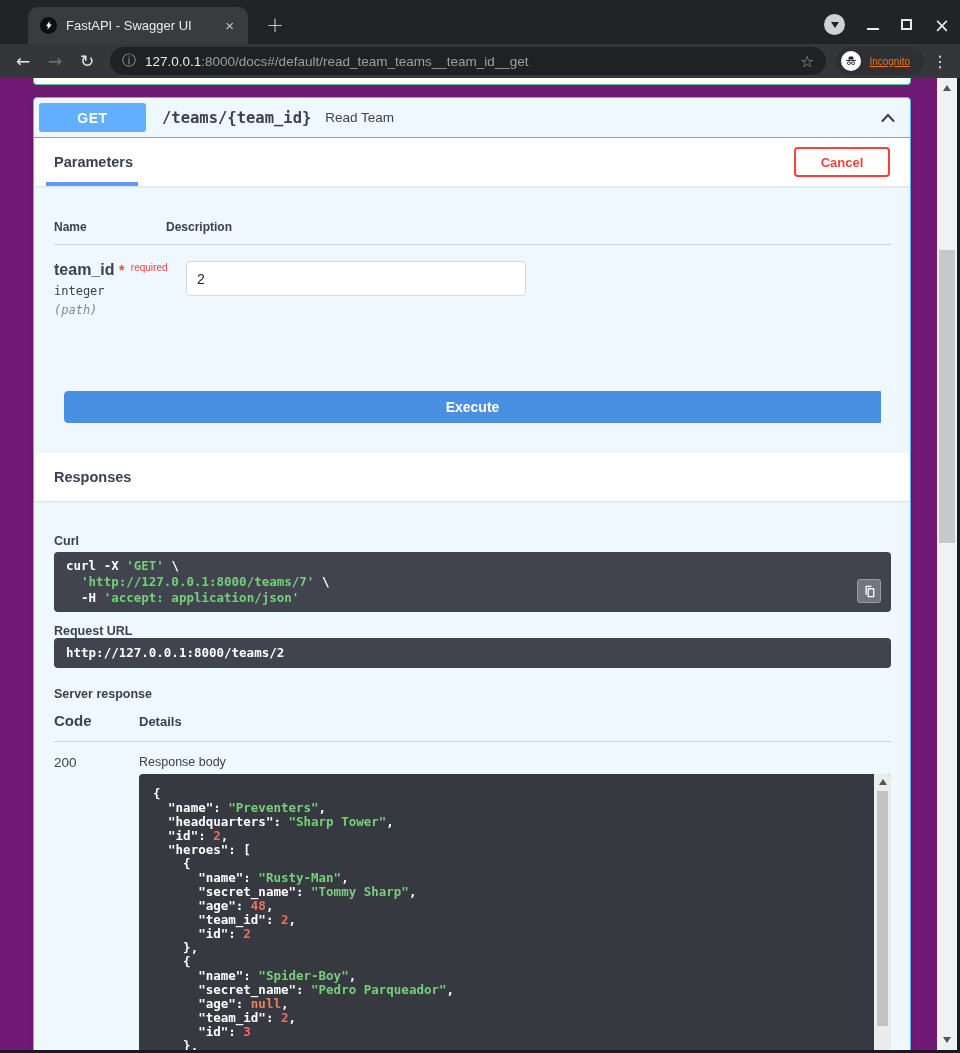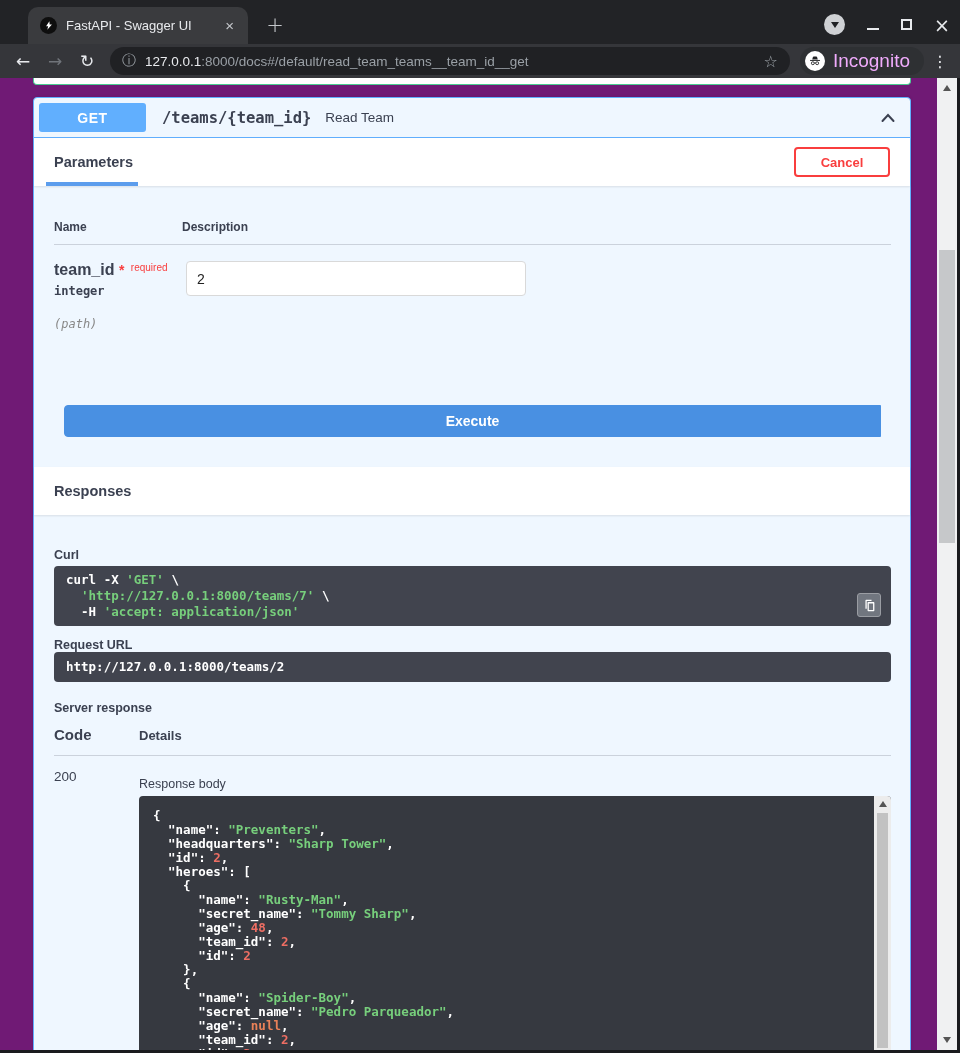--- a/index.html
+++ b/index.html
@@ -34,21 +34,21 @@
               align-items:center; padding:0 12px; margin:0 4px; min-width:0; }
   .info-ico { color:#9aa0a6; font-size:14px; font-family:"DejaVu Sans",sans-serif; margin-right:9px; }
   .url-text { font-size:13.5px; white-space:nowrap; overflow:hidden; flex:1; }
   .url-host { color:#e8eaed; }
   .url-rest { color:#9aa0a6; }
   .star-ico { color:#9aa0a6; font-size:16px; font-family:"DejaVu Sans",sans-serif; margin-left:8px; }
   .incog-chip { height:28px; background:#2e3033; border-radius:14px; display:flex; align-items:center;
                 gap:8px; padding:0 14px 0 5px; flex:none; }
   .incog-ico { width:20px; height:20px; background:#fff; border-radius:50%; display:flex;
                align-items:center; justify-content:center; }
-  .incog-label { color:#f0abfc; font-size:19px; }
+  .incog-label { color:#f97316; font-size:10px;text-decoration:underline; }
   .menu-ico { color:#e8eaed; font-size:16px; font-family:"DejaVu Sans",sans-serif; width:20px;
               text-align:center; }
 
   
   .content { position:absolute; top:78px; left:0; width:957px; height:972px; background:#701a75;
              overflow:hidden; }
   .prev-sliver { position:absolute; top:0; left:33px; width:878px; height:7px; background:#fff;
                  border:1px solid var(--post-green); border-top:none; border-radius:0 0 4px 4px; }
 
   .opblock { margin:19px 0 0 33px; width:878px; background:var(--opblock-bg);
@@ -69,30 +69,30 @@
   .section-title { font-size:14.5px; font-weight:bold; color:#3b4151; }
   .tab-underline { position:absolute; left:12px; bottom:0; width:92px; height:4px; background:#5c9ded; }
   .cancel-btn { margin-left:auto; width:96px; height:30px; border:2px solid var(--cancel-red);
                 border-radius:4px; background:transparent; color:var(--cancel-red); font-size:13px;
                 font-weight:bold; font-family:inherit; }
 
   .params-body { padding:0 19px 30px 20px; }
   .thead-row { display:flex; padding-top:34px; padding-bottom:10px;
                border-bottom:1px solid rgba(59,65,81,.2); }
   .th { font-size:12px; font-weight:bold; color:#3b4151; }
-  .th-name { width:128px; }
+  .th-name { width:112px; }
   .param-row { display:flex; margin-top:16px; }
   .param-col1 { width:132px; }
   .param-name { font-size:16px; font-weight:bold; color:#3b4151; }
   .req-star { color:var(--cancel-red); font-weight:bold; font-size:14px; }
   .req-label { color:var(--cancel-red); font-size:10px; position:relative; top:-4px; margin-left:2px;margin-top:24px; }
-  .param-type { font-family:"DejaVu Sans Mono",monospace; font-size:12px; font-weight:700;
+  .param-type { font-family:"DejaVu Sans Mono",monospace; font-size:12px; font-weight:400;
                 color:#3b4151; margin-top:5px; }
   .param-in { font-family:"DejaVu Sans Mono",monospace; font-size:12px; font-style:italic;
-              color:#888; margin-top:19px; }
+              color:#888; margin-top:5px; }
   .param-input { width:340px; height:35px; border:1px solid #d9d9d9; border-radius:4px;
                  padding:0 10px; font-size:14px; color:#222; font-family:inherit; background:#fff; }
 
   .execute-row { display:flex; margin:74px 10px 0 10px; }
   .execute-btn { flex:1; height:32px; background:var(--execute-blue); border:1px solid var(--execute-blue);
                  border-radius:4px 0 0 4px; color:#fff; font-size:14px; font-weight:bold;
                  font-family:inherit; }
   .clear-btn { flex:1; height:32px; background:#fff; border:1px solid #7d8187; border-left:none;
                border-radius:0 4px 4px 0; color:#3b4151; font-size:14px; font-weight:bold;
                font-family:inherit; }
@@ -109,21 +109,21 @@
   .lbl-requrl { display:block; margin-top:12px; }
   .lbl-server { display:block; margin-top:19px; }
   .resp-thead { display:flex; margin-top:11px; padding-bottom:12px;
                 border-bottom:1px solid rgba(59,65,81,.2); align-items:baseline; }
   .code-col { width:85px; }
   .resp-code-h { font-size:15px; color:#3b4151; font-weight:600; }
   .resp-details-h { font-size:13px; font-weight:bold; color:#3b4151; }
   .resp-row { display:flex; margin-top:13px; }
   .status-code { font-size:13.5px; color:#3b4151; width:85px; }
   .resp-body-col { flex:1; }
-  .resp-body-label { font-size:12.5px; color:#3b4151; margin-top:8px; }
+  .resp-body-label { font-size:12.5px; color:#3b4151; }
   .response-block { margin-top:5px; background:var(--response-bg); border-radius:4px 4px 0 0;
                     padding:13px 30px 0 14px; height:300px; position:relative; overflow:hidden;
                     font-family:"DejaVu Sans Mono",monospace; font-size:12.5px; font-weight:bold;
                     line-height:14px; }
   .code-line { white-space:pre; }
   .tok-k { color:#ffffff; }
   .tok-s { color:var(--str-green); }
   .tok-n { color:var(--num-red); }
   .tok-u { color:var(--null-orange); }
 

